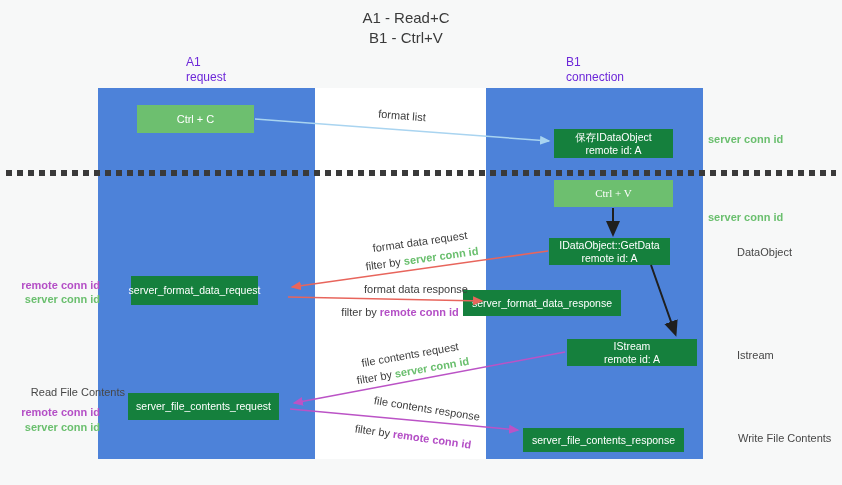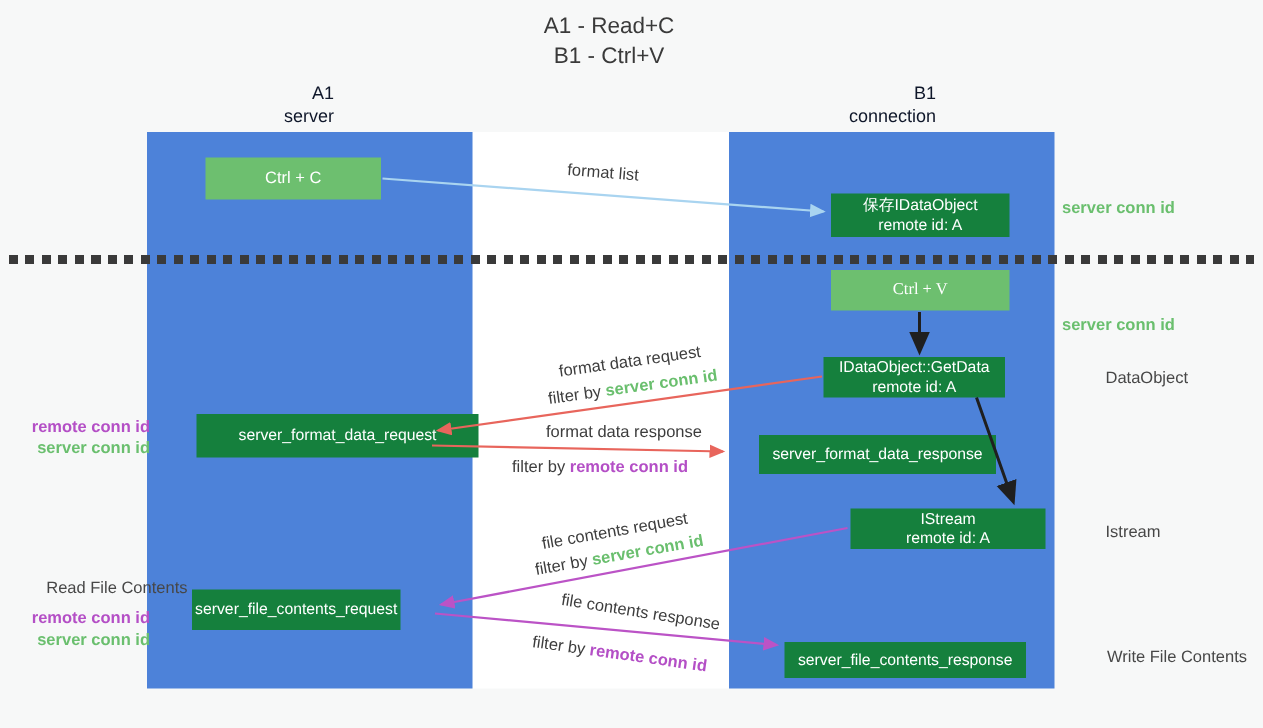--- a/index.html
+++ b/index.html
@@ -8,21 +8,21 @@
     background:#f7f8f8;
     font-family:"Liberation Sans", sans-serif;
     color:#3d3d3d;
   }
   .title{
     position:absolute;left:406px;top:8px;transform:translateX(-50%);
     text-align:center;font-size:15px;line-height:20px;color:#3a3a3a;z-index:8;
   }
   .lane-header{
     position:absolute;top:55px;transform:translateX(-50%);
-    text-align:right;font-size:12px;line-height:15px;color:#0f172a;z-index:8;white-space:nowrap;
+    text-align:left;font-size:12px;line-height:15px;color:#6d28d9;z-index:8;white-space:nowrap;
   }
   .mid-strip{position:absolute;left:315px;top:88px;width:171px;height:371px;background:#ffffff;z-index:1;}
   .lane{position:absolute;top:88px;width:217px;height:371px;background:#4d82d9;z-index:2;}
   .lane.l{left:98px;} .lane.r{left:486px;}
   .divider{
     position:absolute;left:6px;top:170px;width:830px;height:6px;z-index:5;
     background:repeating-linear-gradient(90deg,#3a3a3a 0 6px,transparent 6px 11px);
   }
   .node{
     position:absolute;z-index:4;color:#ffffff;
@@ -46,21 +46,21 @@
 </head>
 <body>
 
 <div class="title">
   <div>A1 - Read+C</div>
   <div>B1 - Ctrl+V</div>
 </div>
 
 <div class="lane-header" style="left:206px;">
   <div>A1</div>
-  <div>server</div>
+  <div>request</div>
 </div>
 <div class="lane-header" style="left:595px;">
   <div>B1</div>
   <div>connection</div>
 </div>
 
 <div class="mid-strip"></div>
 <div class="lane l"></div>
 <div class="lane r"></div>
 
@@ -101,34 +101,34 @@
 
 <div class="node green" style="left:554px;top:180px;width:119px;height:27px;font-size:11px;font-family:Liberation Serif, serif;">
   <div>Ctrl + V</div>
 </div>
 
 <div class="node orange" style="left:549px;top:238px;width:121px;height:27px;">
   <div>IDataObject::GetData</div>
   <div>remote id: A</div>
 </div>
 
-<div class="node orange" style="left:131px;top:276px;width:188px;height:29px;">
+<div class="node orange" style="left:131px;top:276px;width:127px;height:29px;">
   <div>server_format_data_request</div>
 </div>
 
-<div class="node orange" style="left:506px;top:290px;width:158px;height:26px;">
+<div class="node orange" style="left:463px;top:290px;width:158px;height:26px;">
   <div>server_format_data_response</div>
 </div>
 
 <div class="node orange" style="left:567px;top:339px;width:130px;height:27px;">
   <div>IStream</div>
   <div>remote id: A</div>
 </div>
 
-<div class="node orange" style="left:128px;top:393px;width:139px;height:27px;">
+<div class="node orange" style="left:128px;top:393px;width:151px;height:27px;">
   <div>server_file_contents_request</div>
 </div>
 
 <div class="node orange" style="left:523px;top:428px;width:161px;height:24px;">
   <div>server_file_contents_response</div>
 </div>
 
 <div class="elabel" style="left:402px;top:116px;transform:translate(-50%,-50%) rotate(4.5deg);">format list</div>
 
 <div class="elabel" style="left:420px;top:242px;transform:translate(-50%,-50%) rotate(-8deg);">format data request</div>

